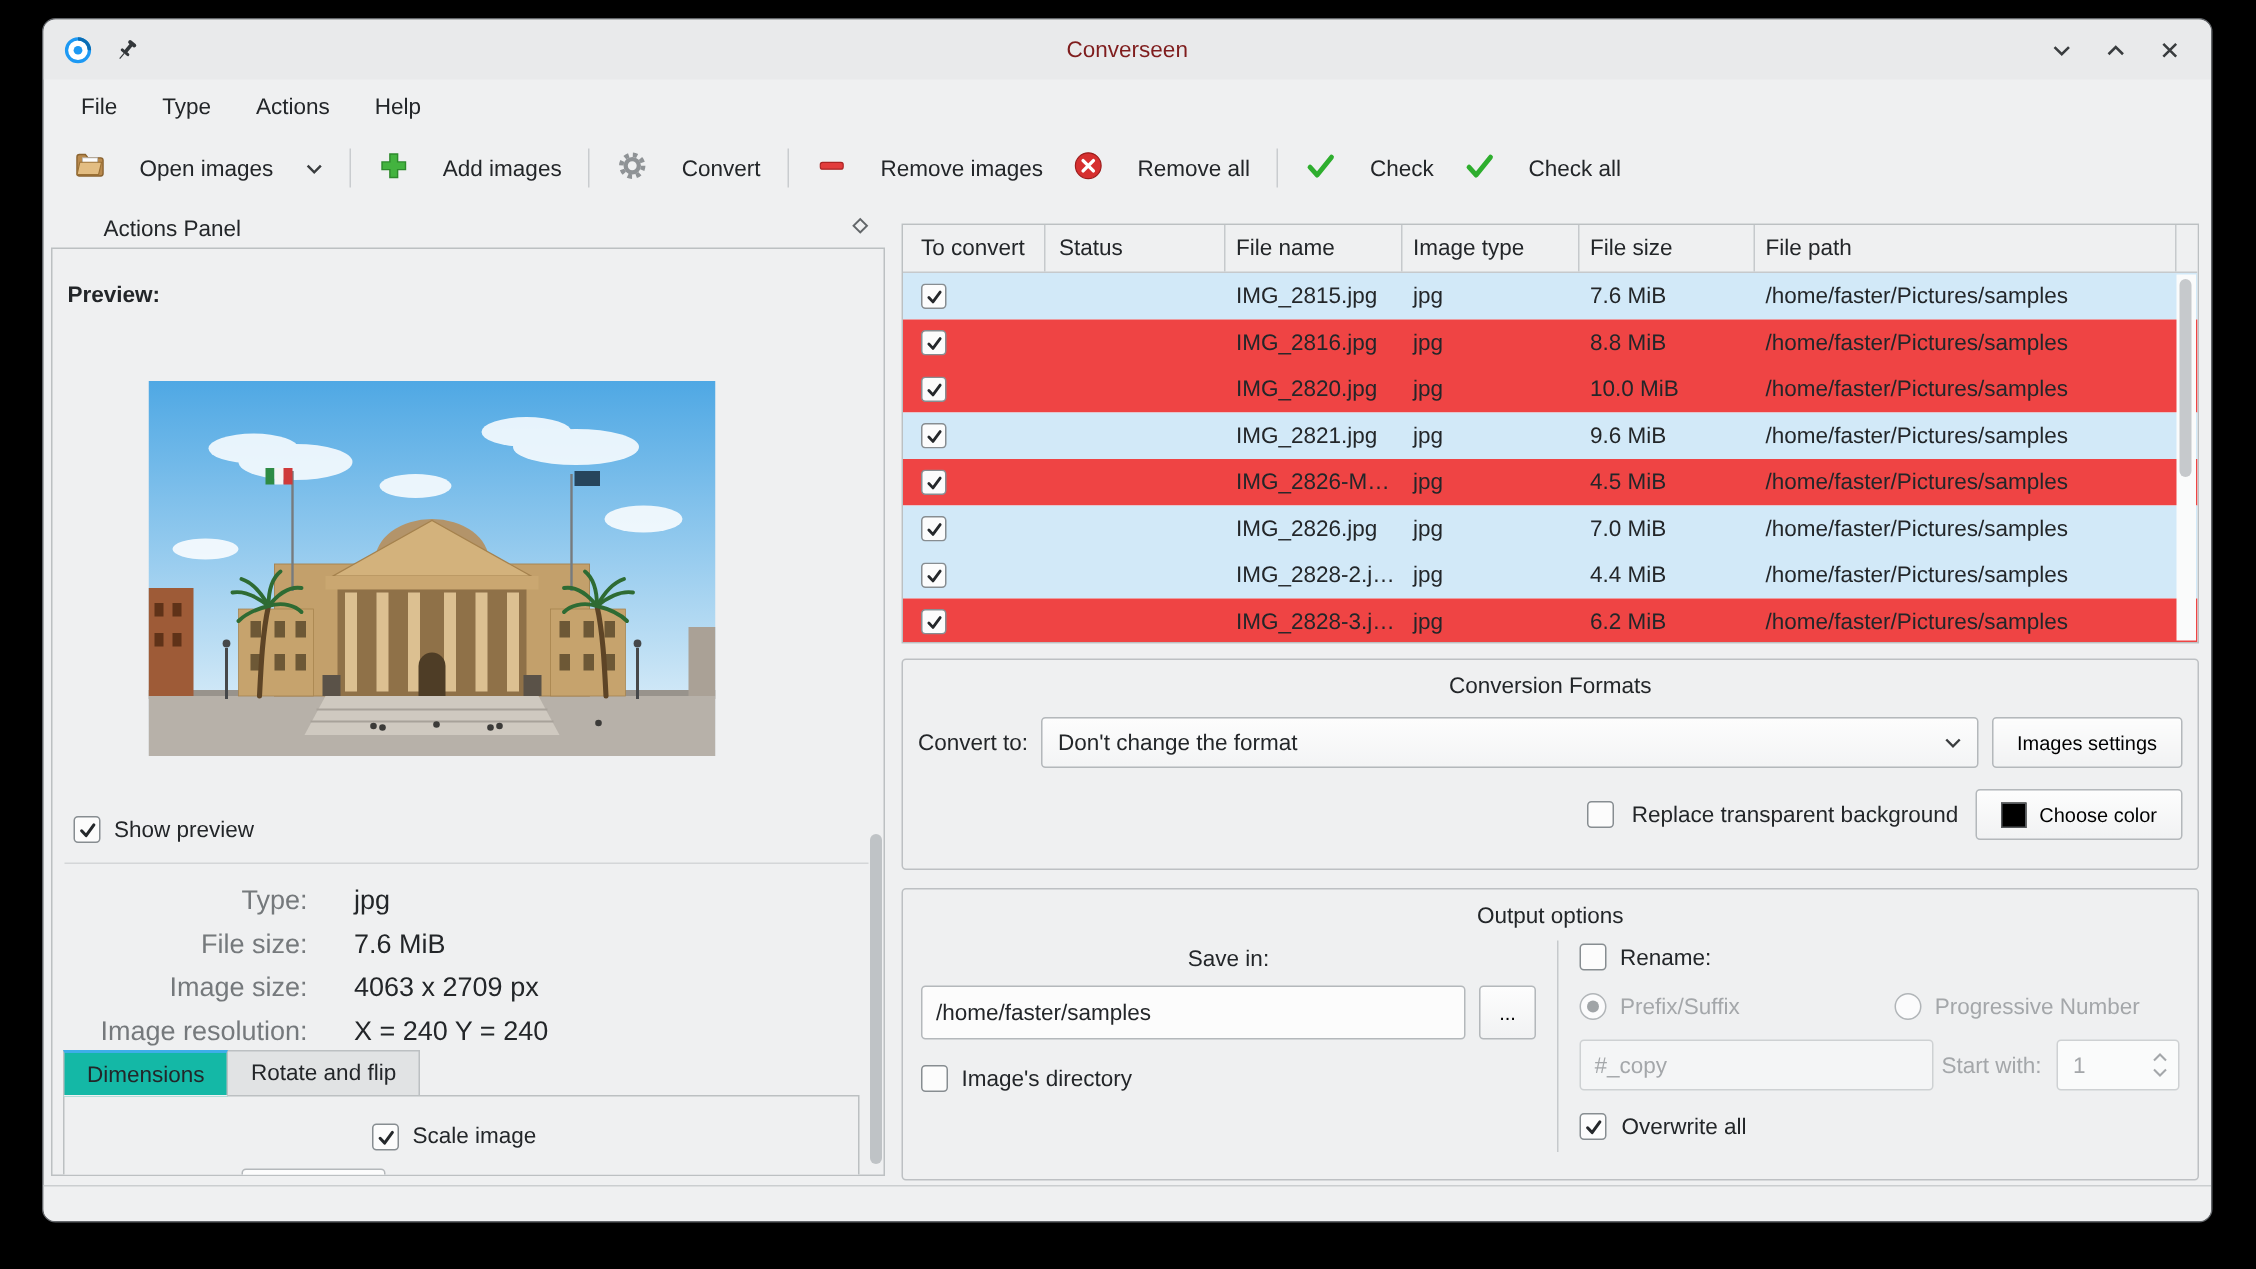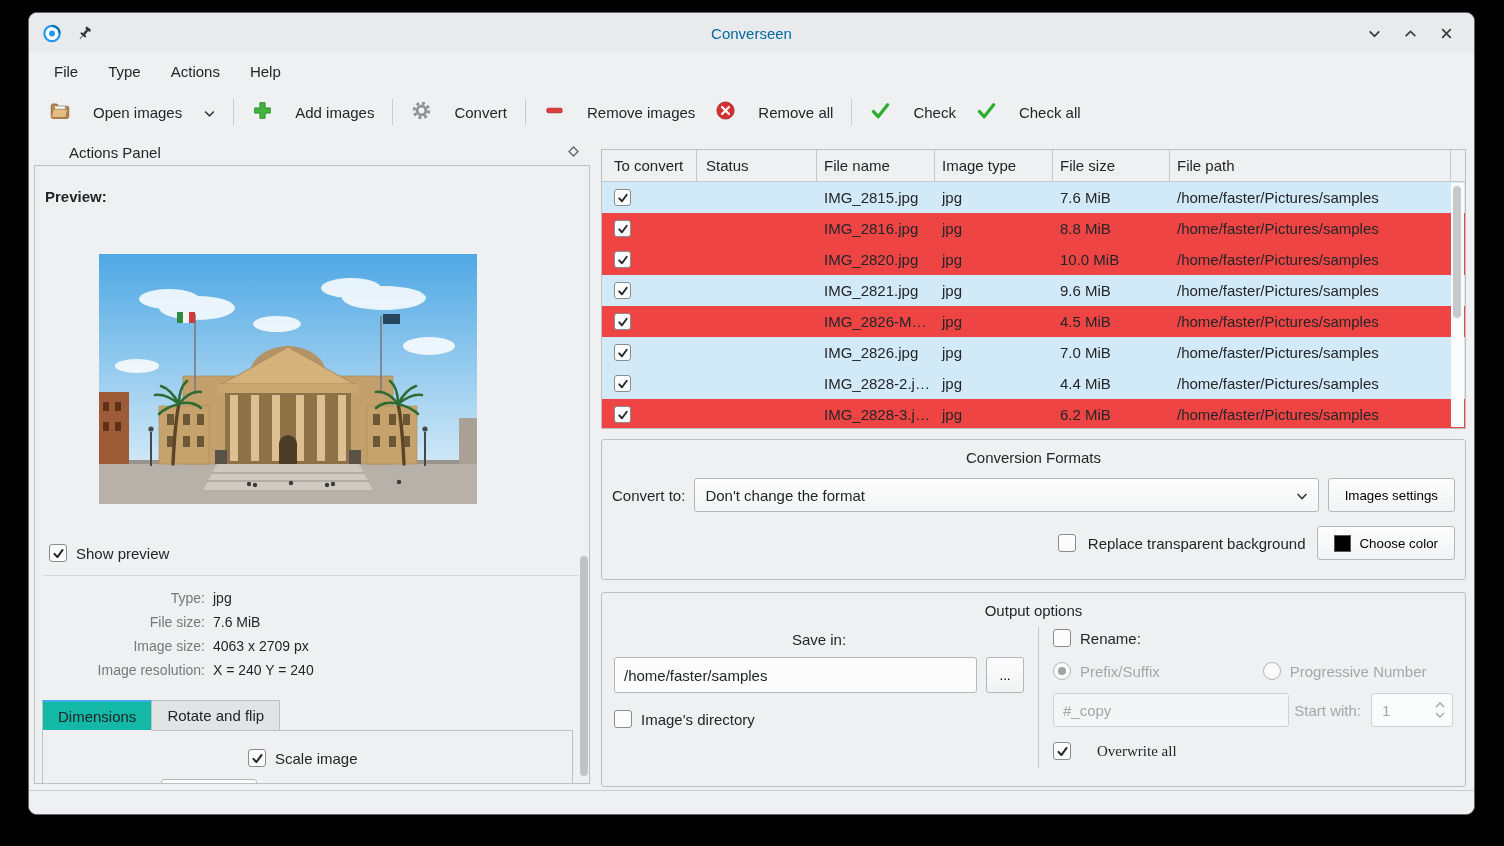--- a/index.html
+++ b/index.html
@@ -4,21 +4,21 @@
 <style>
   * { margin:0; padding:0; box-sizing:border-box; }
   html,body { width:1504px; height:846px; background:#000; font-family:"Liberation Sans", sans-serif; font-size:15px; color:#232629; overflow:hidden; }
 
   .window { position:absolute; left:28px; top:12px; width:1447px; height:803px; background:#eff0f1;
             border:1px solid #63666a; border-radius:9px; overflow:hidden; display:flex; flex-direction:column; }
 
   
   .titlebar { height:40px; background:#e9eaeb; display:flex; align-items:center; position:relative; flex:0 0 auto; }
   .tb-left { display:flex; align-items:center; gap:12px; padding-left:13px; z-index:2; }
-  .title { position:absolute; left:0; right:0; text-align:center; color:#0369a1; }
+  .title { position:absolute; left:0; right:0; text-align:center; color:#7f1d1d; }
   .tb-right { margin-left:auto; display:flex; align-items:center; gap:16px; padding-right:18px; z-index:2; }
   .winbtn { width:20px; height:20px; display:flex; align-items:center; justify-content:center; cursor:default; }
 
   
   .menubar { height:36px; display:flex; align-items:center; padding-left:12px; gap:4px; flex:0 0 auto; }
   .menu-item { padding:6px 13px; border-radius:3px; }
 
   
   .toolbar { height:46px; display:flex; align-items:center; padding-left:10px; flex:0 0 auto; }
   .toolbtn { display:flex; align-items:center; gap:22px; padding:7px 10px; border-radius:3px; }
@@ -29,29 +29,29 @@
 
   
   .dock { width:561px; flex:0 0 auto; display:flex; flex-direction:column; padding:4px 0 4px 5px; }
   .dock-header { height:26px; display:flex; align-items:center; justify-content:space-between; padding:0 10px 0 4px;margin-left:31px; }
   .dock-body { flex:1; border:1px solid #bcc0c2; position:relative; overflow:hidden; background:#eff0f1; margin-bottom:2px; }
   .preview-label { position:absolute; left:10px; top:22px; font-weight:bold; }
   .preview-img { position:absolute; left:64px; top:88px; width:378px; height:250px; }
   .show-preview { position:absolute; left:14px; top:378px; display:flex; align-items:center; gap:9px; }
   .sep-h { position:absolute; left:8px; right:10px; top:409px; height:1px; background:#d4d6d8; }
   .info { position:absolute; left:0; top:424px; width:100%; }
-  .info-row { display:flex; margin-bottom:8px; font-size:14px; }
+  .info-row { display:flex; margin-bottom:8px; font-size:18px;gap:23px; }
   .info-label { width:178px; text-align:right; color:#75797c; padding-right:8px; }
   .info-value { color:#232629; }
   .tabs { position:absolute; left:7px; top:534px; display:flex; }
   .tab { height:31px; padding:0 15px; display:flex; align-items:center; border:1px solid #bcc0c2; }
   .tab.active { background:#14b8a6; border-top:2px solid #3daee9; border-bottom:1px solid #eff0f1; position:relative; z-index:2; }
   .tab.inactive { background:#e1e3e4; border-left:none; }
   .tab-frame { position:absolute; left:7px; right:16px; top:564px; bottom:-2px; border:1px solid #bcc0c2; background:#eff0f1; z-index:1; }
-  .scale-row { position:absolute; left:205px; top:18px; display:flex; gap:9px; align-items:center; }
+  .scale-row { position:absolute; left:205px; top:18px; display:flex; gap:9px; align-items:flex-start; }
   .cut-input { position:absolute; left:118px; top:48px; width:96px; height:26px; background:#fcfcfc; border:1px solid #b4b8bb; border-radius:3px; }
   .dock-scroll { position:absolute; right:1px; top:390px; width:8px; height:220px; background:#bfc3c6; border-radius:4px; }
 
   
   .main { flex:1; display:flex; flex-direction:column; margin:14px 8px 0 11px; min-width:0; }
 
   
   .table { height:280px; border:1px solid #bcc0c2; background:#fcfcfc; position:relative; flex:0 0 auto; overflow:hidden; display:flex; flex-direction:column; }
   .thead { display:flex; height:32px; background:#eff0f1; border-bottom:1px solid #c6c9cc; flex:0 0 auto; }
   .th { display:flex; align-items:center; padding:0 9px; border-right:1px solid #c6c9cc; white-space:nowrap; overflow:hidden; }
@@ -84,21 +84,21 @@
   .col-right { flex:1; padding:2px 12px 0 14px; }
   .save-label { margin-top:6px;text-align:center; }
   .save-row { display:flex; gap:9px; margin-top:9px; }
   .imgdir-row { margin-top:17px; display:flex; align-items:center; gap:9px; }
   .rename-row { margin-top:6px; display:flex; gap:9px; align-items:center; }
   .radio-row { margin-top:15px; display:flex; align-items:center; }
   .radio-item { display:flex; gap:9px; align-items:center; color:#a4a7aa; }
   .radio-item.second { margin-left:103px; }
   .inputs-row { margin-top:13px; display:flex; align-items:center; }
   .startwith-label { flex:1; text-align:right; color:#a4a7aa; padding-right:10px; }
-  .overwrite-row { margin-top:15px; display:flex; gap:26px; align-items:center;font-family:Liberation Serif, serif; }
+  .overwrite-row { margin-top:15px; display:flex; gap:10px; align-items:center; }
 
   
   .btn { background:linear-gradient(#fdfdfd,#f1f2f3); border:1px solid #b4b8bb; border-radius:3px; height:34px;
          display:inline-flex; align-items:center; justify-content:center; padding:0 16px; gap:8px; white-space:nowrap; }
   .combo { background:linear-gradient(#fdfdfd,#f3f4f5); border:1px solid #b4b8bb; border-radius:3px; height:34px;
            display:flex; align-items:center; padding:0 10px; flex:1; }
   .combo .combo-text { flex:1; }
   .input { background:#fcfcfc; border:1px solid #b4b8bb; border-radius:3px; height:36px; padding:0 9px; font-size:15px;
            font-family:"Liberation Sans", sans-serif; color:#232629; outline:none; }
   .input:disabled { background:#f4f5f6; border-color:#ced1d3; color:#a4a7aa; }

